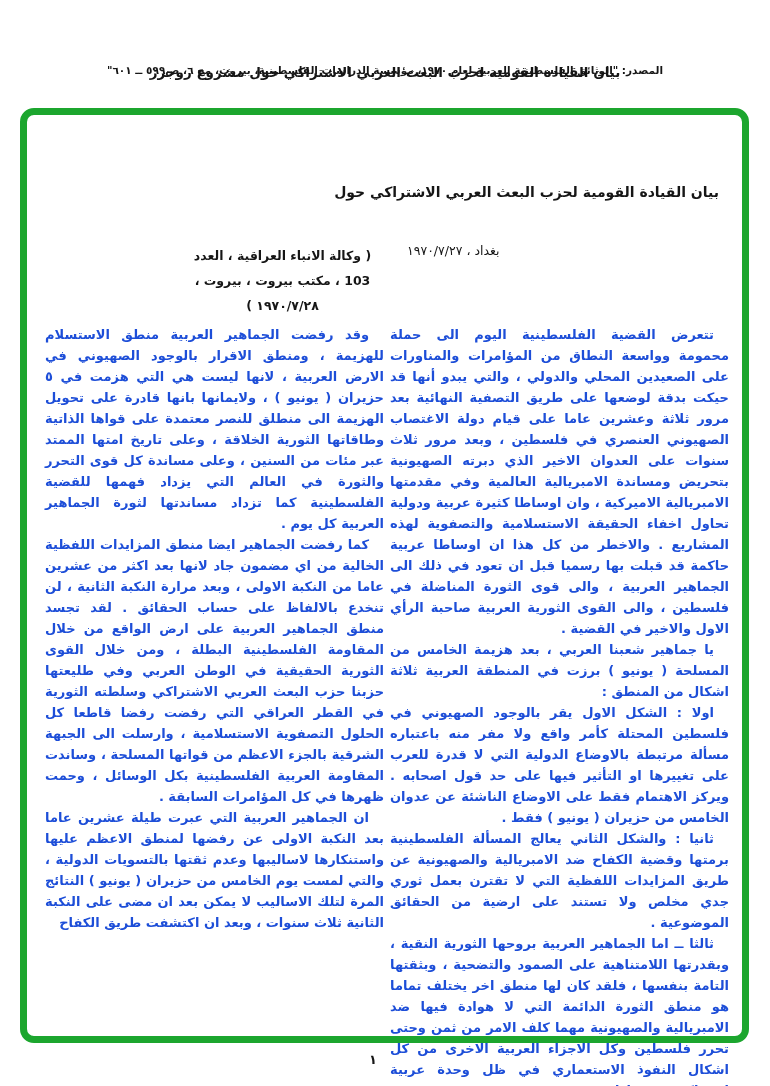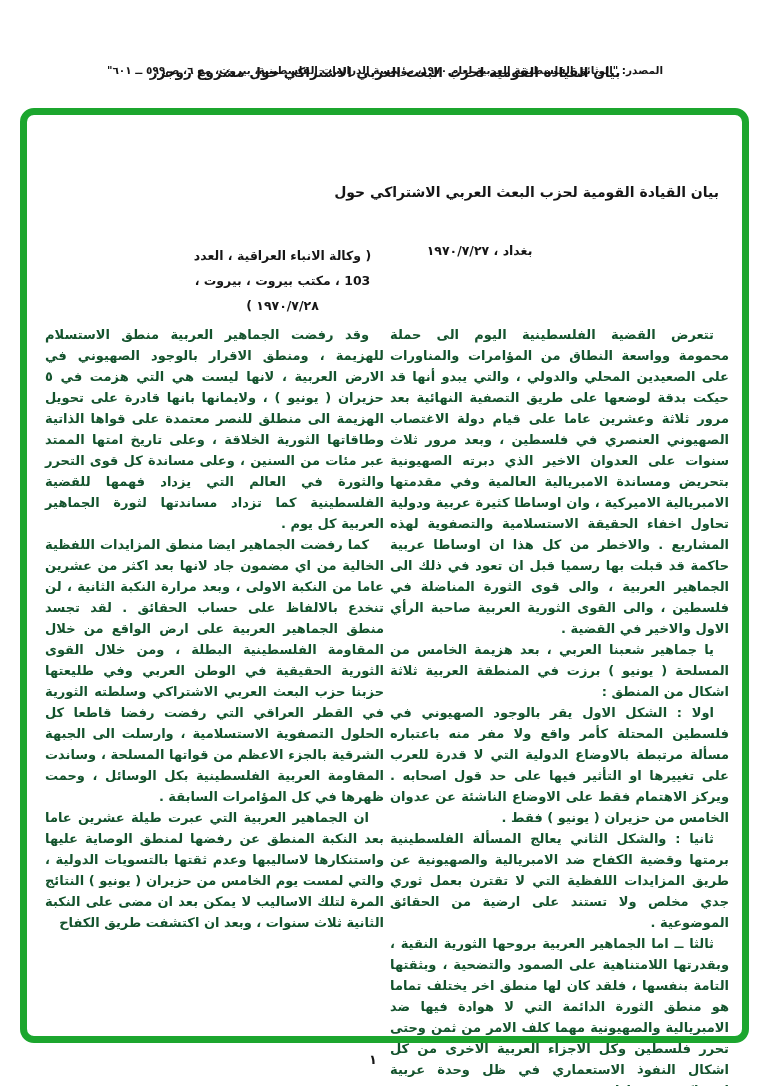--- a/index.html
+++ b/index.html
@@ -36,40 +36,40 @@
 
   .doc-title {
     left:300px; top:180px; width:419px;
     direction:rtl; 
     font-size:14px; font-weight:bold;
     line-height:24px;
   }
   .doc-title .t2 { padding-right:150px; }
 
   .dateline {
-    left:417px; top:243px; width:125px;
-    direction:rtl; text-align:center;
-    font-size:12.5px; font-weight:bold;
+    left:407px; top:243px; width:125px;
+    direction:rtl; text-align:left;
+    font-size:12.5px; font-weight:normal;
     white-space:nowrap;
   }
   .agency {
     left:185px; top:243px; width:195px;
     direction:rtl; text-align:center;
     font-size:12.5px; font-weight:bold;
     line-height:25px;
   }
   .agency p { margin:0; }
 
   .col {
     width:339px;
     direction:rtl;
     text-align:justify;
     font-size:13px; font-weight:bold;
     line-height:21px;
-    color:#14532d;
+    color:#1d4ed8;
   }
   .col p { margin:0; text-indent:15px; }
   .col-right { left:390px; top:324px; }
   .col-left  { left:45px;  top:324px; }
 
   .page-num {
     top:1052px; left:0; right:24px;
     text-align:center;
     font-size:13px; font-weight:bold;
   }
@@ -98,16 +98,16 @@
     <p>تتعرض القضية الفلسطينية اليوم الى حملة محمومة وواسعة النطاق من المؤامرات والمناورات على الصعيدين المحلي والدولي ، والتي يبدو أنها قد حيكت بدقة لوضعها على طريق التصفية النهائية بعد مرور ثلاثة وعشرين عاما على قيام دولة الاغتصاب الصهيوني العنصري في فلسطين ، وبعد مرور ثلاث سنوات على العدوان الاخير الذي دبرته الصهيونية بتحريض ومساندة الامبريالية العالمية وفي مقدمتها الامبريالية الاميركية ، وان اوساطا كثيرة عربية ودولية تحاول اخفاء الحقيقة الاستسلامية والتصفوية لهذه المشاريع . والاخطر من كل هذا ان اوساطا عربية حاكمة قد قبلت بها رسميا قبل ان تعود في ذلك الى الجماهير العربية ، والى قوى الثورة المناضلة في فلسطين ، والى القوى الثورية العربية صاحبة الرأي الاول والاخير في القضية .</p>
     <p>يا جماهير شعبنا العربي ، بعد هزيمة الخامس من المسلحة ( يونيو ) برزت في المنطقة العربية ثلاثة اشكال من المنطق :</p>
     <p>اولا : الشكل الاول يقر بالوجود الصهيوني في فلسطين المحتلة كأمر واقع ولا مفر منه باعتباره مسألة مرتبطة بالاوضاع الدولية التي لا قدرة للعرب على تغييرها او التأثير فيها على حد قول اصحابه . ويركز الاهتمام فقط على الاوضاع الناشئة عن عدوان الخامس من حزيران ( يونيو ) فقط .</p>
     <p>ثانيا : والشكل الثاني يعالج المسألة الفلسطينية برمتها وقضية الكفاح ضد الامبريالية والصهيونية عن طريق المزايدات اللفظية التي لا تقترن بعمل ثوري جدي مخلص ولا تستند على ارضية من الحقائق الموضوعية .</p>
     <p>ثالثا ــ اما الجماهير العربية بروحها الثورية النقية ، وبقدرتها اللامتناهية على الصمود والتضحية ، وبثقتها التامة بنفسها ، فلقد كان لها منطق اخر يختلف تماما هو منطق الثورة الدائمة التي لا هوادة فيها ضد الامبريالية والصهيونية مهما كلف الامر من ثمن وحتى تحرر فلسطين وكل الاجزاء العربية الاخرى من كل اشكال النفوذ الاستعماري في ظل وحدة عربية اشتراكية ديمقراطية .</p>
   </div>
 
 <div class="abs col col-left">
     <p>وقد رفضت الجماهير العربية منطق الاستسلام للهزيمة ، ومنطق الاقرار بالوجود الصهيوني في الارض العربية ، لانها ليست هي التي هزمت في ٥ حزيران ( يونيو ) ، ولايمانها بانها قادرة على تحويل الهزيمة الى منطلق للنصر معتمدة على قواها الذاتية وطاقاتها الثورية الخلاقة ، وعلى تاريخ امتها الممتد عبر مئات من السنين ، وعلى مساندة كل قوى التحرر والثورة في العالم التي يزداد فهمها للقضية الفلسطينية كما تزداد مساندتها لثورة الجماهير العربية كل يوم .</p>
     <p>كما رفضت الجماهير ايضا منطق المزايدات اللفظية الخالية من اي مضمون جاد لانها بعد اكثر من عشرين عاما من النكبة الاولى ، وبعد مرارة النكبة الثانية ، لن تنخدع بالالفاظ على حساب الحقائق . لقد تجسد منطق الجماهير العربية على ارض الواقع من خلال المقاومة الفلسطينية البطلة ، ومن خلال القوى الثورية الحقيقية في الوطن العربي وفي طليعتها حزبنا حزب البعث العربي الاشتراكي وسلطته الثورية في القطر العراقي التي رفضت رفضا قاطعا كل الحلول التصفوية الاستسلامية ، وارسلت الى الجبهة الشرقية بالجزء الاعظم من قواتها المسلحة ، وساندت المقاومة العربية الفلسطينية بكل الوسائل ، وحمت ظهرها في كل المؤامرات السابقة .</p>
-    <p>ان الجماهير العربية التي عبرت طيلة عشرين عاما بعد النكبة المنطق عن رفضها لمنطق الوصاية عليها واستنكارها لاساليبها وعدم ثقتها بالتسويات الدولية ، والتي لمست يوم الخامس من حزيران ( يونيو ) النتائج المرة لتلك الاساليب لا يمكن بعد ان مضى على النكبة الثانية ثلاث سنوات ، وبعد ان اكتشفت طريق الكفاح</p>
+    <p>ان الجماهير العربية التي عبرت طيلة عشرين عاما بعد النكبة الاولى عن رفضها لمنطق الاعظم عليها واستنكارها لاساليبها وعدم ثقتها بالتسويات الدولية ، والتي لمست يوم الخامس من حزيران ( يونيو ) النتائج المرة لتلك الاساليب لا يمكن بعد ان مضى على النكبة الثانية ثلاث سنوات ، وبعد ان اكتشفت طريق الكفاح</p>
   </div>
 
 <div class="abs page-num">١</div>
 
 </body></html>

